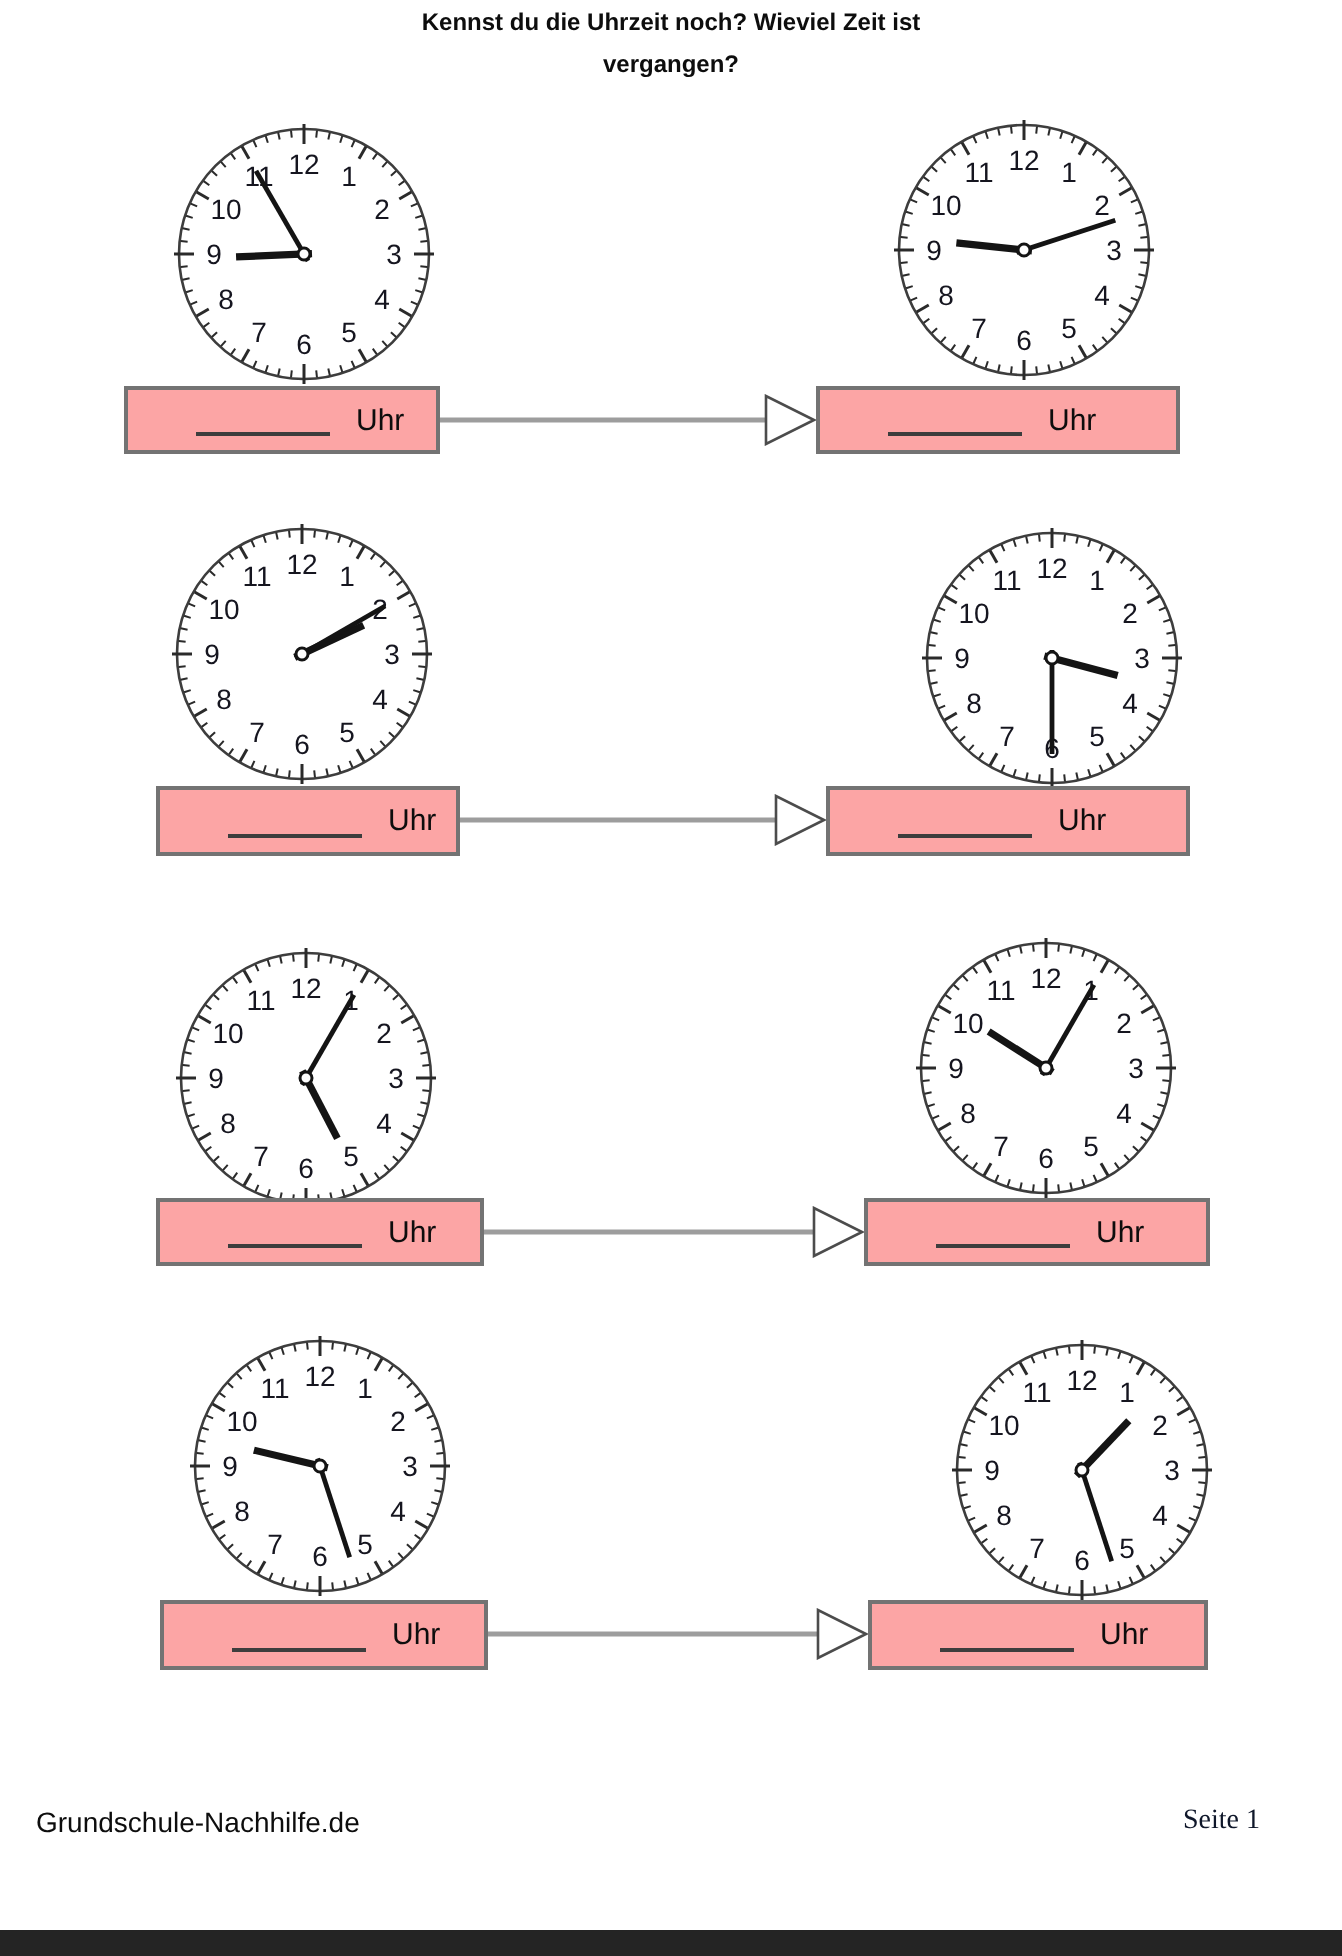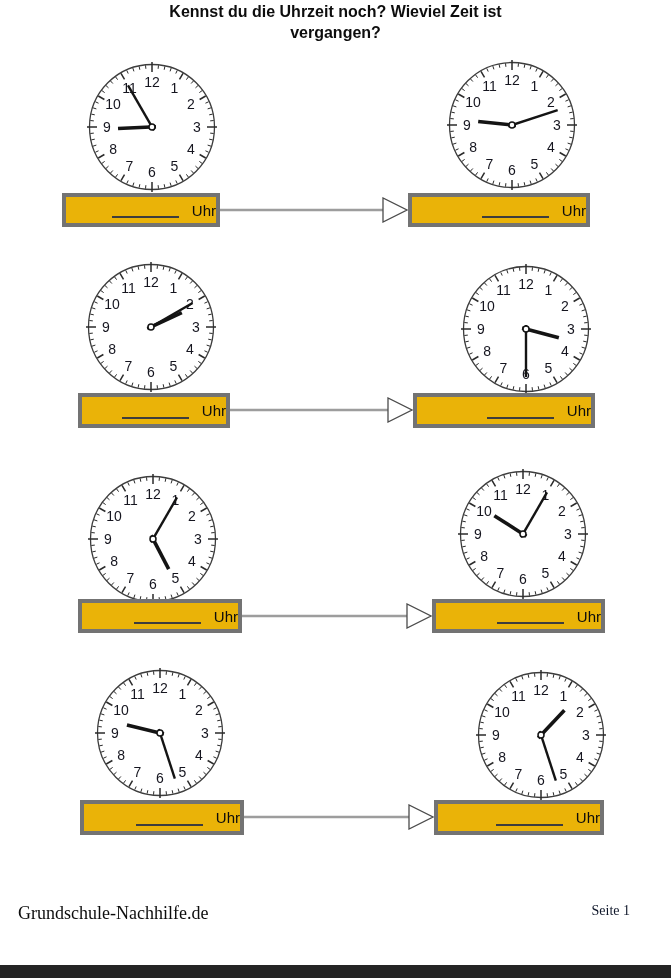--- a/index.html
+++ b/index.html
@@ -2,37 +2,37 @@
 <html><head>
 <meta charset="utf-8">
 <style>
   html,body { margin:0; padding:0; background:#fff; }
   .page {
     position:relative; width:671px; height:978px; background:#ffffff;
     overflow:hidden; font-family:"Liberation Sans", sans-serif; color:#111;
   }
   .title {
     position:absolute; left:0; right:0; top:1px; margin:0;
-    text-align:center; font-size:16px; line-height:21px; font-weight:700;
+    text-align:center; font-size:12px; line-height:21px; font-weight:700;
     white-space:pre-line; color:#0d0d0d;
   }
   .clock { position:absolute; width:130px; height:130px; }
   .abox {
-    position:absolute; background:#eab308; border:4px solid #737373;
-    display:flex; align-items:center; box-sizing:border-box;justify-content:flex-end;
+    position:absolute; background:#fca5a5; border:2px solid #737373;
+    display:flex; align-items:center; box-sizing:border-box;
   }
   .blank {
     display:inline-block; margin-left:34px; width:67px; height:0;
     border-bottom:2px solid #3d3d3d; transform:translateY(7px);
   }
   .unit { margin-left:13px; font-size:15px; color:#0d0d0d; }
   .arrow { position:absolute; }
   .footer-site {
     position:absolute; left:18px; top:903px;
-    font-family:Liberation Serif, serif; font-size:18px; color:#0d0d0d;text-align:center;
+    font-family:Liberation Sans, sans-serif; font-size:14px; color:#0d0d0d;text-align:center;
   }
   .footer-page {
     position:absolute; right:41px; top:903px;
     font-family:"Liberation Serif", serif; font-size:14px; color:#0f172a;
   }
   .bottom-bar {
     position:absolute; left:0; right:0; bottom:0; height:13px; background:#242424;
   }
 </style>
 </head>

